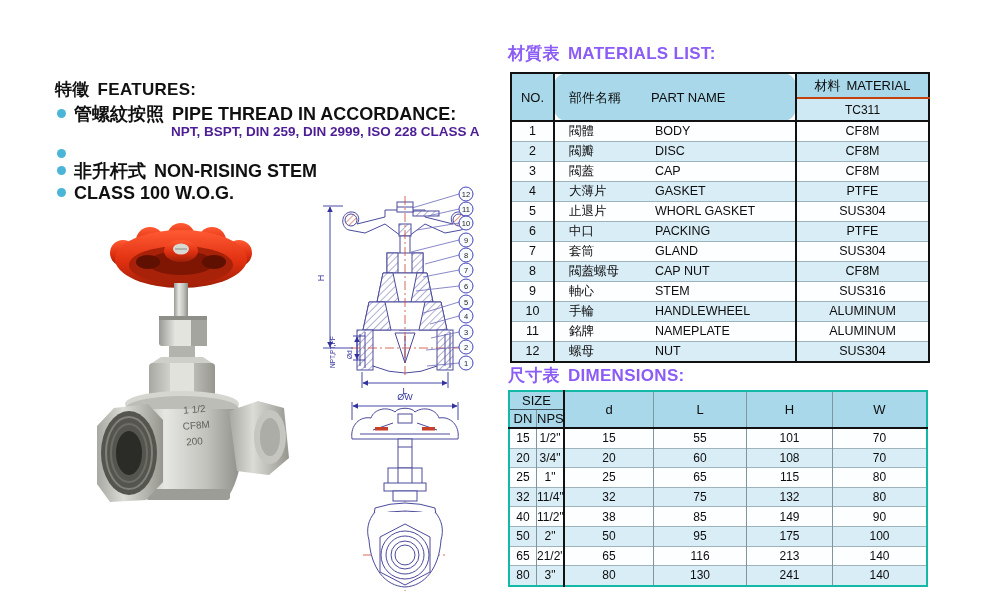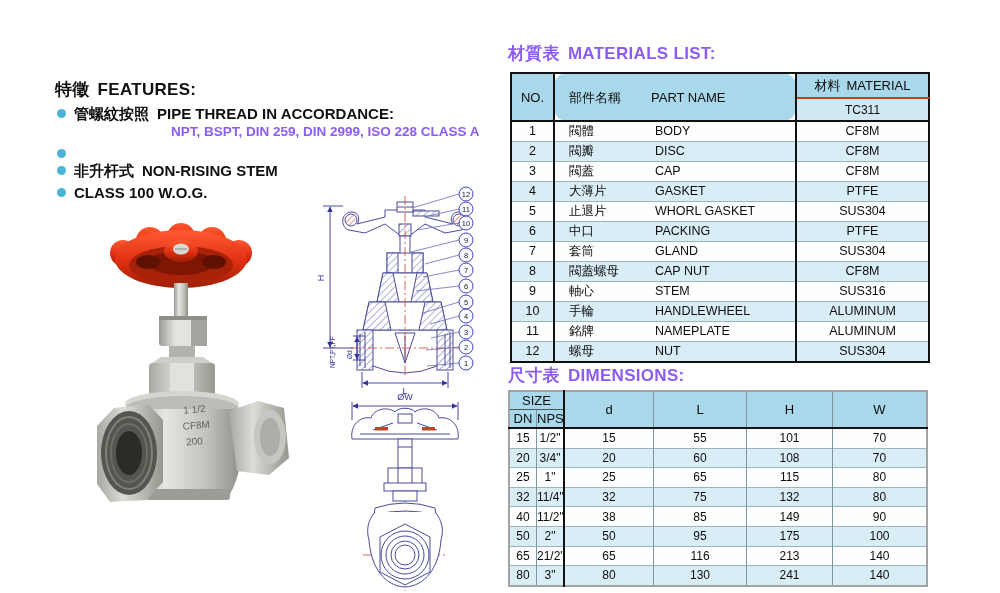--- a/index.html
+++ b/index.html
@@ -3,25 +3,25 @@
 <meta charset="utf-8">
 <style>
   html,body{margin:0;padding:0;background:#ffffff;}
   .page{position:relative;width:1000px;height:593px;background:#ffffff;overflow:hidden;
         font-family:"Liberation Sans","DejaVu Sans",sans-serif;color:#0d0d0d;}
 
   
   .features{position:absolute;left:55px;top:78px;width:460px;}
   .features-title{font-size:17px;font-weight:600;letter-spacing:.3px;color:#111;}
   .features-title .en{margin-left:8px;}
-  .feat-item{display:flex;align-items:flex-start;margin-top:4px;font-size:15px;
+  .feat-item{display:flex;align-items:flex-start;margin-top:4px;font-size:18px;
              font-weight:700;line-height:18px;color:#101010;}
   .bullet{width:9px;height:9px;border-radius:50%;background:#4ab5d6;margin:4px 8px 0 2px;flex:none;}
   .feat-cn:not(:empty){margin-right:8px;}
-  .feat-sub{margin:0 0 0 96px;font-size:13.5px;font-weight:700;line-height:18px;color:#8b5cf6;padding-left:20px;}
+  .feat-sub{margin:0 0 0 96px;font-size:13.5px;font-weight:700;line-height:18px;color:#4c1d95;padding-left:20px;}
 
   
   .tbl-title{position:absolute;font-size:17px;font-weight:600;letter-spacing:.3px;color:#8b5cf6;}
   .tbl-title .en{margin-left:8px;}
   table{border-collapse:collapse;table-layout:fixed;background:#fff;}
   th,td{padding:0;line-height:1;}
   thead th{background:#a8d8e9;font-weight:400;font-size:13px;color:#0d0d0d;}
   tbody tr:nth-child(odd){background:#fdfeff;}
   tbody tr:nth-child(even){background:#d9edf7;}
   tbody td{height:19px;border-top:1px solid #9fb3ba;font-size:12.5px;}
@@ -34,21 +34,21 @@
   .mat-table .th-part .en{margin-left:30px;}
   .mat-table .th-mat{height:23px;border-bottom:2px solid #c2410c;}
   .mat-table .th-mat .en{margin-left:6px;}
   .mat-table .th-grade{height:21px;background:#cfe9f4;font-size:12px;}
   .mat-table .c-no{text-align:center;border-right:2px solid #111;}
   .mat-table .c-part{text-align:left;padding-left:14px;border-right:2px solid #111;}
   .mat-table .c-part .cn{display:inline-block;width:86px;}
   .mat-table .c-mat{text-align:center;}
 
   
-  .dim-table{position:absolute;left:508px;top:390px;width:420px;border:2px solid #a3a3a3;}
+  .dim-table{position:absolute;left:508px;top:390px;width:420px;border:2px solid #14b8a6;}
   .dim-table th,.dim-table td{text-align:center;}
   .dim-table .th-size{height:17px;border-bottom:1px solid #44585f;}
   .dim-table .th-dn{width:25px;height:17px;}
   .dim-table .th-nps{width:37px;border-left:1px solid #7f969e;}
   .dim-table .th-d{width:88px;border-left:2px solid #111;}
   .dim-table .th-l{width:92px;border-left:1px solid #7f969e;}
   .dim-table .th-h{width:85px;border-left:1px solid #7f969e;}
   .dim-table .th-w{width:93px;border-left:1px solid #7f969e;}
   .dim-table tbody td{height:18.6px;font-size:12px;}
   .dim-table td:nth-child(2){border-left:1px solid #7f969e;}

